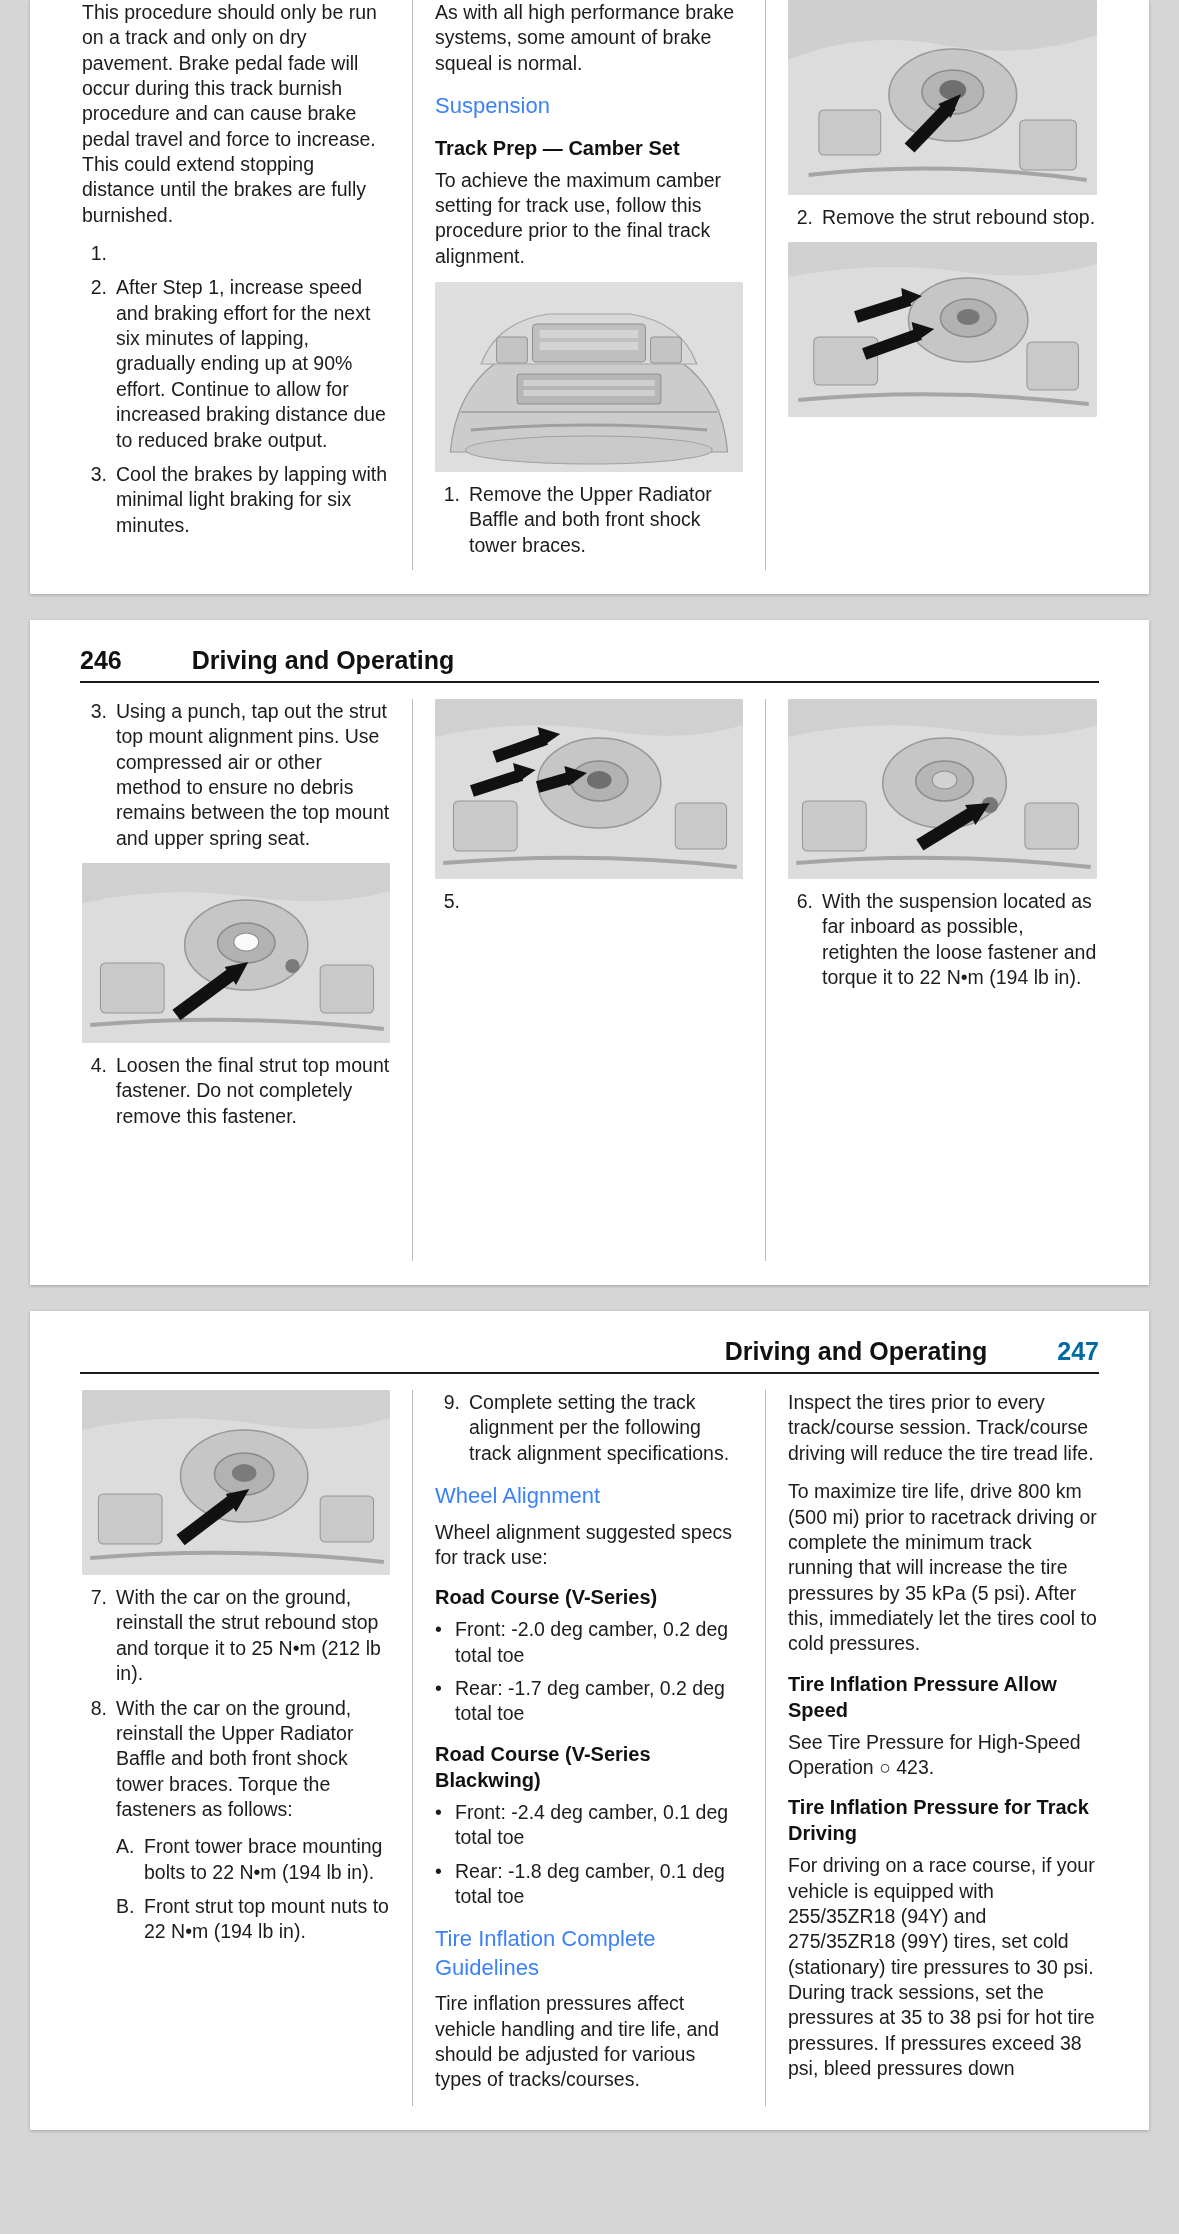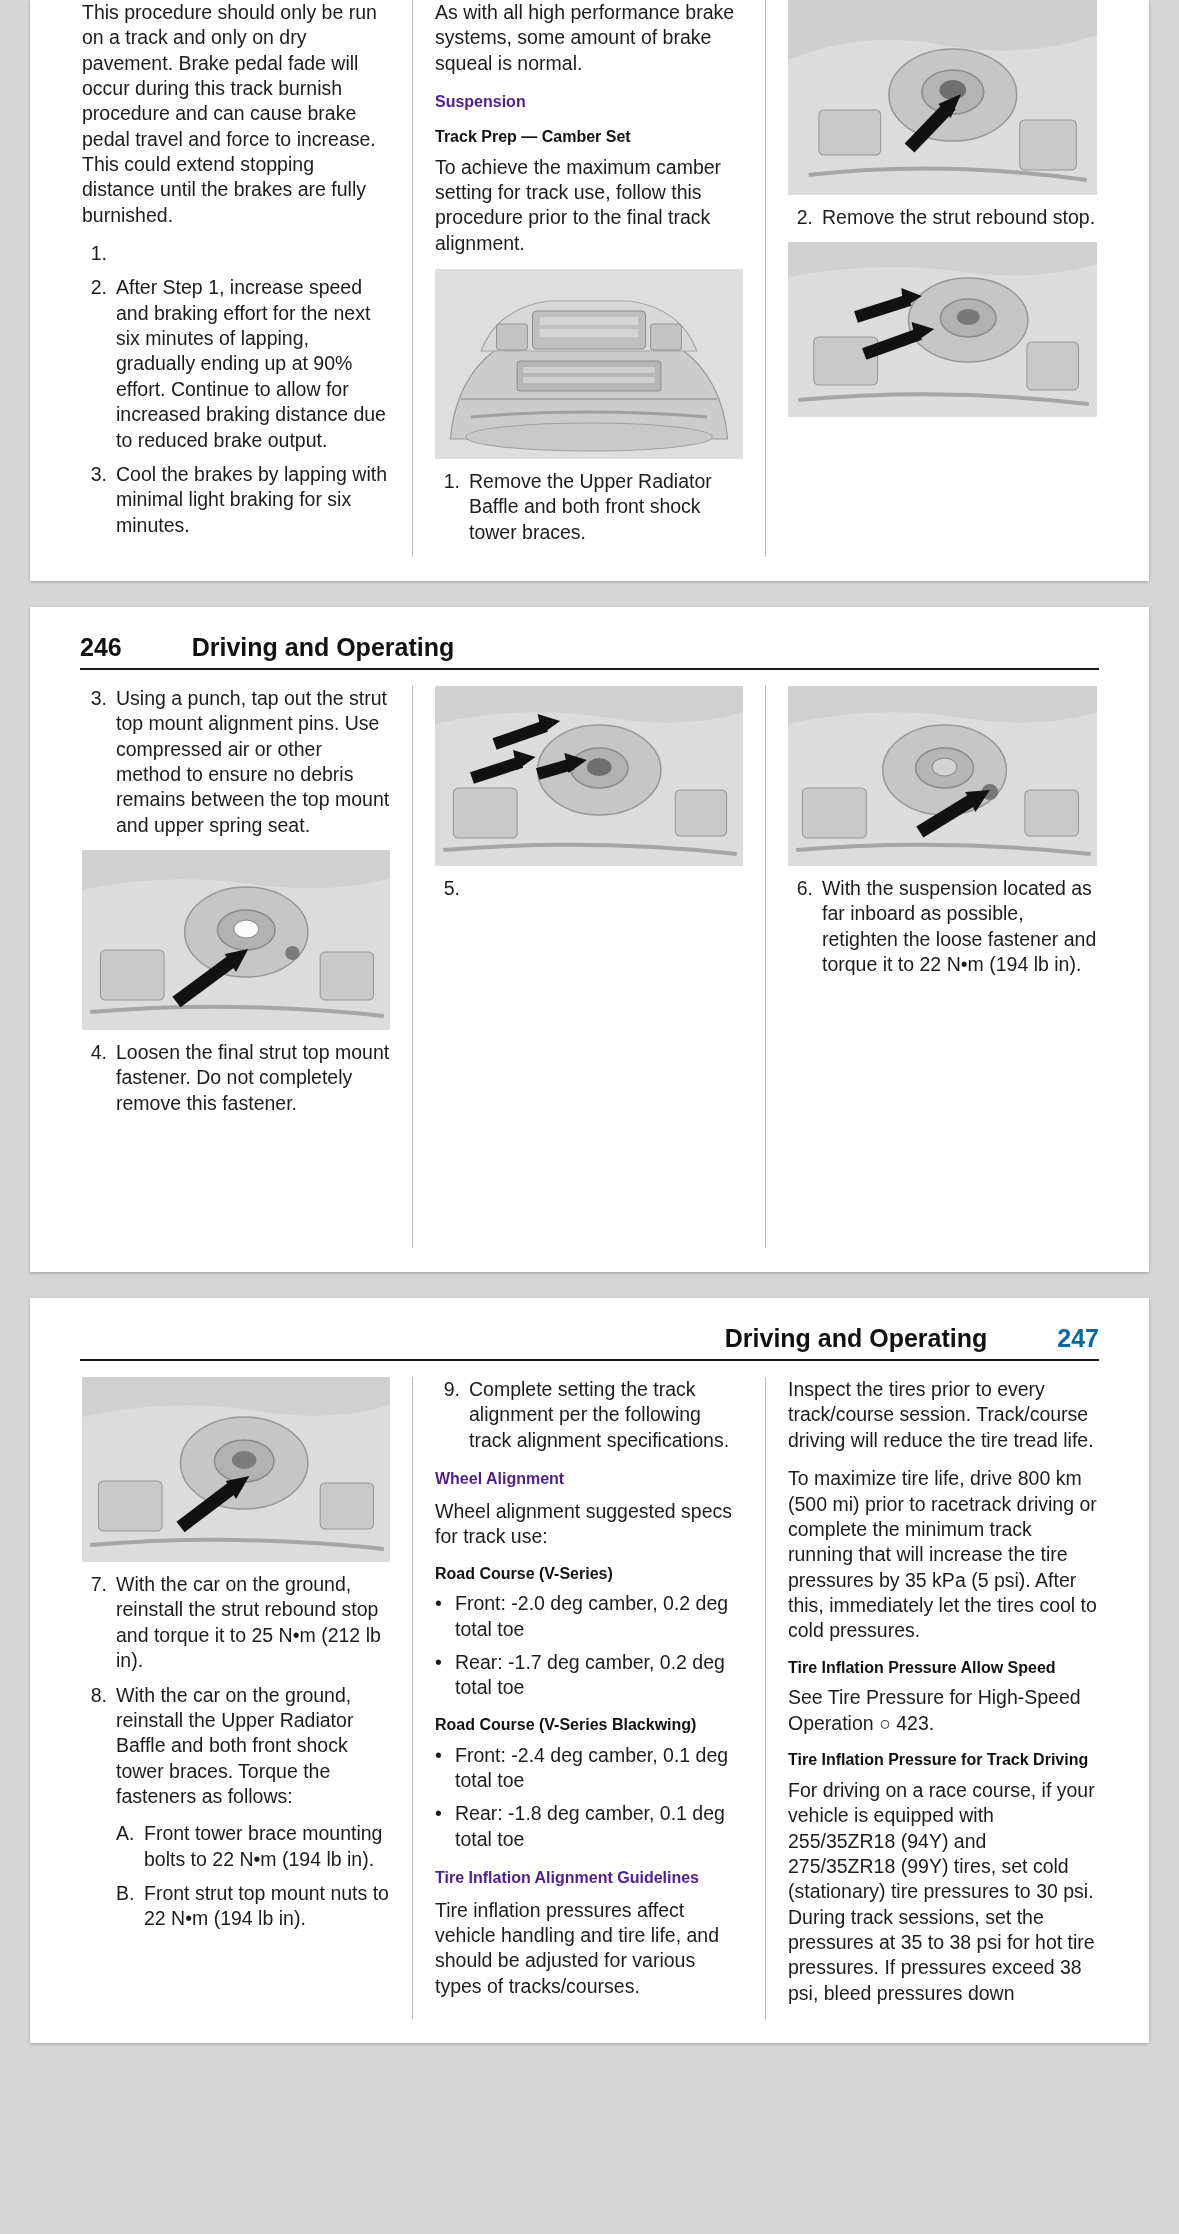--- a/index.html
+++ b/index.html
@@ -70,27 +70,27 @@
     line-height: 1.30;
     color: #1c1c1c;
   }
   .col.divider-r {
     border-right: 1px solid #b9b9b9;
   }
   p.body {
     margin: 0 0 13px 0;
   }
   h3.sect {
-    font-size: 16px;
-    font-weight: bold;
+    font-size: 22px;
+    font-weight: normal;
     margin: 16px 0 9px 0;
-    color: #4c1d95;
+    color: #3b82f6;
   }
   h4.sub {
-    font-size: 16px;
+    font-size: 20px;
     font-weight: bold;
     margin: 14px 0 7px 0;
     color: #111;
   }
   ol.num {
     list-style: none;
     margin: 0 0 12px 0;
     padding: 0;
   }
   ol.num > li {
@@ -434,21 +434,21 @@
         <li>
           <span class="mk">•</span>
           <span class="tx">Front: -2.4 deg camber, 0.1 deg total toe</span>
         </li>
         <li>
           <span class="mk">•</span>
           <span class="tx">Rear: -1.8 deg camber, 0.1 deg total toe</span>
         </li>
       </ul>
 
-      <h3 class="sect">Tire Inflation Alignment Guidelines</h3>
+      <h3 class="sect">Tire Inflation Complete Guidelines</h3>
       <p class="body">Tire inflation pressures affect vehicle handling and tire life, and should be adjusted for various types of tracks/courses.</p>
     </div>
 
     <div class="col">
       <p class="body">Inspect the tires prior to every track/course session. Track/course driving will reduce the tire tread life.</p>
       <p class="body">To maximize tire life, drive 800 km (500 mi) prior to racetrack driving or complete the minimum track running that will increase the tire pressures by 35 kPa (5 psi). After this, immediately let the tires cool to cold pressures.</p>
       <h4 class="sub">Tire Inflation Pressure Allow Speed</h4>
       <p class="body">See Tire Pressure for High-Speed Operation ○ 423.</p>
       <h4 class="sub">Tire Inflation Pressure for Track Driving</h4>
       <p class="body">For driving on a race course, if your vehicle is equipped with 255/35ZR18 (94Y) and 275/35ZR18 (99Y) tires, set cold (stationary) tire pressures to 30 psi. During track sessions, set the pressures at 35 to 38 psi for hot tire pressures. If pressures exceed 38 psi, bleed pressures down</p>

